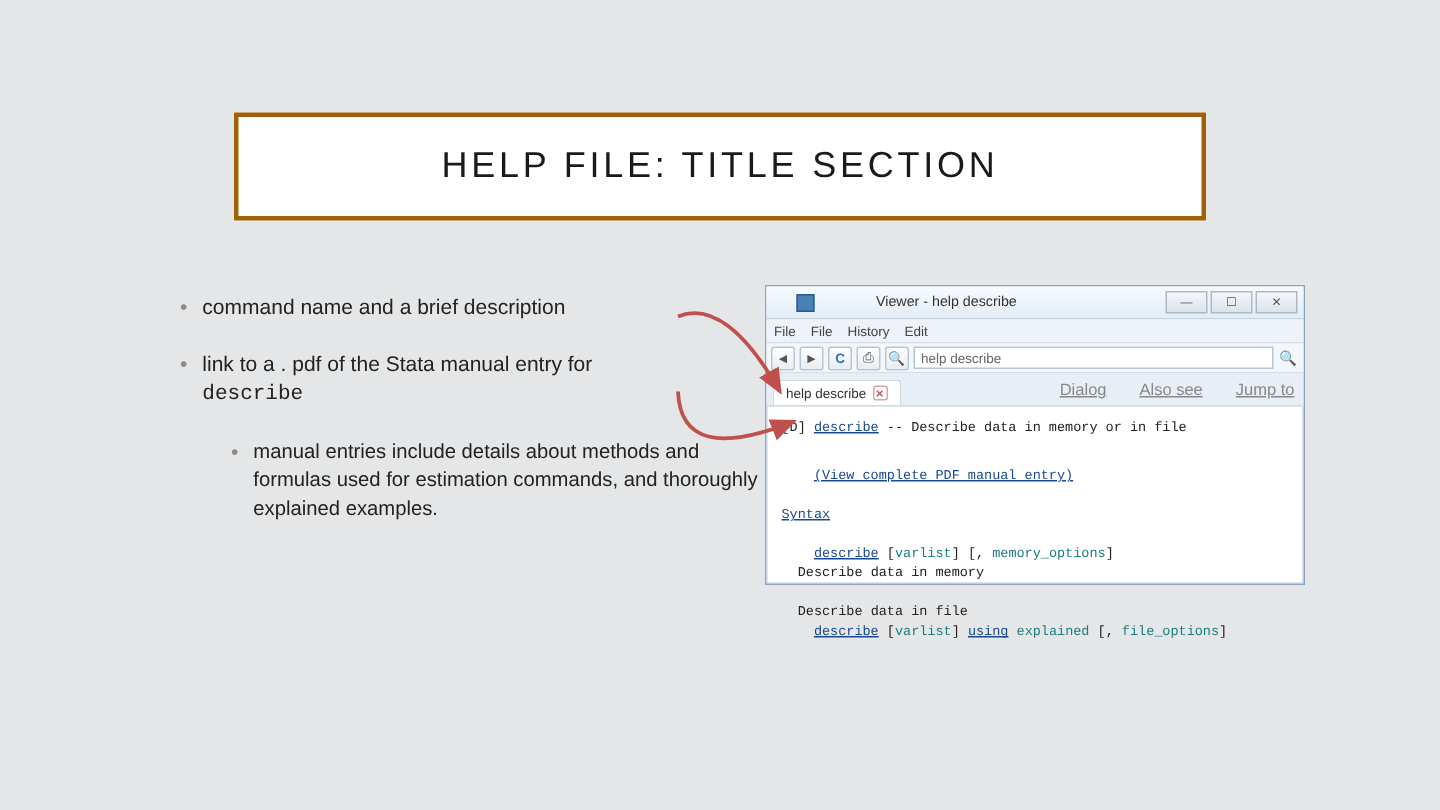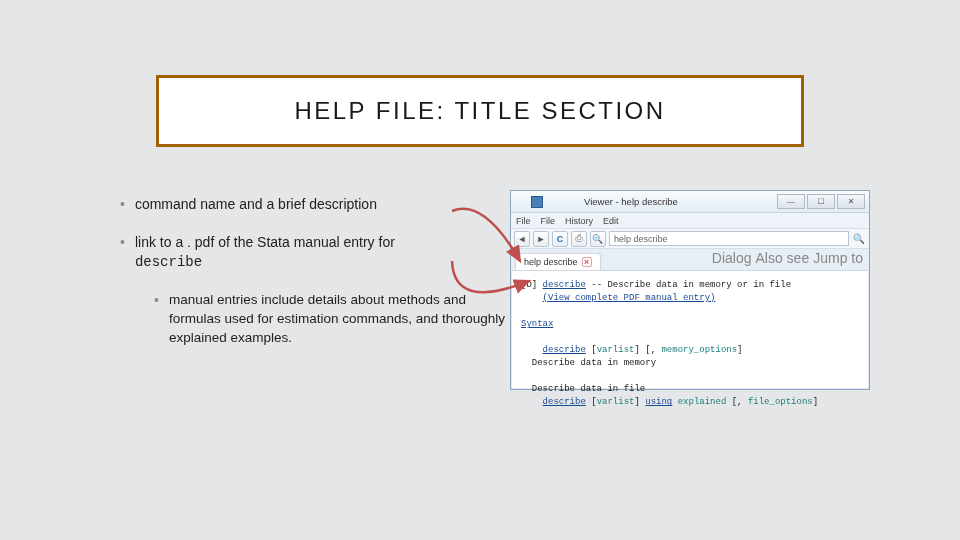--- a/index.html
+++ b/index.html
@@ -24,25 +24,25 @@
     .winbtns span { width:28px; height:15px; background:linear-gradient(#f5f7fa,#dbe3eb); border:1px solid #aeb9c4; display:inline-flex; align-items:center; justify-content:center; font-size:8px; color:#555; }
     .menubar { height:16px; background:#eef3f9; border-bottom:1px solid #d6dee8; font-size:9px; color:#444; padding:0 5px; display:flex; gap:10px; align-items:center; }
     .toolbar { height:20px; background:#f3f6fa; border-bottom:1px solid #d6dee8; display:flex; align-items:center; padding:0 3px; gap:3px; }
     .tbtn { width:16px;height:16px;border:1px solid #b9c5d1;background:linear-gradient(#fff,#e7edf3);border-radius:2px;display:inline-flex;align-items:center;justify-content:center;font-size:9px;color:#555; }
     .tbtn.refresh { color:#2a73b8; font-weight:bold; }
     .addrbox { flex:1; height:15px; background:#fff; border:1px solid #b9c5d1; font-size:9px; padding:0 4px; display:flex; align-items:center; color:#666; }
     .searchglass { width:14px; display:flex; align-items:center; justify-content:center; }
     .tabbar { height:22px; background:#e7eef6; border-bottom:1px solid #cfd9e3; display:flex; align-items:flex-end; padding:0 4px; position:relative; }
     .tab { background:#fff; border:1px solid #cfd9e3; border-bottom:none; border-radius:3px 3px 0 0; padding:3px 8px; font-size:9px; display:flex; align-items:center; gap:4px; }
     .tab-x { color:#d9534f; font-size:9px; font-weight:bold; border:1px solid #d9a6a6; width:10px;height:10px;line-height:8px;text-align:center;border-radius:2px; }
-    .tab-right { position:absolute; right:6px; bottom:4px; font-size:14px; color:#888; display:flex; gap:4px; }
+    .tab-right { position:absolute; right:6px; bottom:4px; font-size:11px; color:#888; display:flex; gap:22px;text-decoration:underline; }
     .viewer-body { padding:8px 10px; font-family:"Courier New",Courier,monospace; font-size:9px; line-height:1.45; color:#222; }
     .blue { color:#1a4a92; text-decoration:underline; }
     .teal { color:#1b7d7d; }
-    .viewer-body .hdrline { margin-bottom:0; }
+    .viewer-body .hdrline { margin-bottom:19px; }
 
     .arrow-svg { position:absolute; left:444px; top:206px; pointer-events:none; }
   </style>
 </head>
 <body>
 
 <div class="slide">
 
   <div class="title-box">
     <span>HELP FILE: TITLE SECTION</span>

